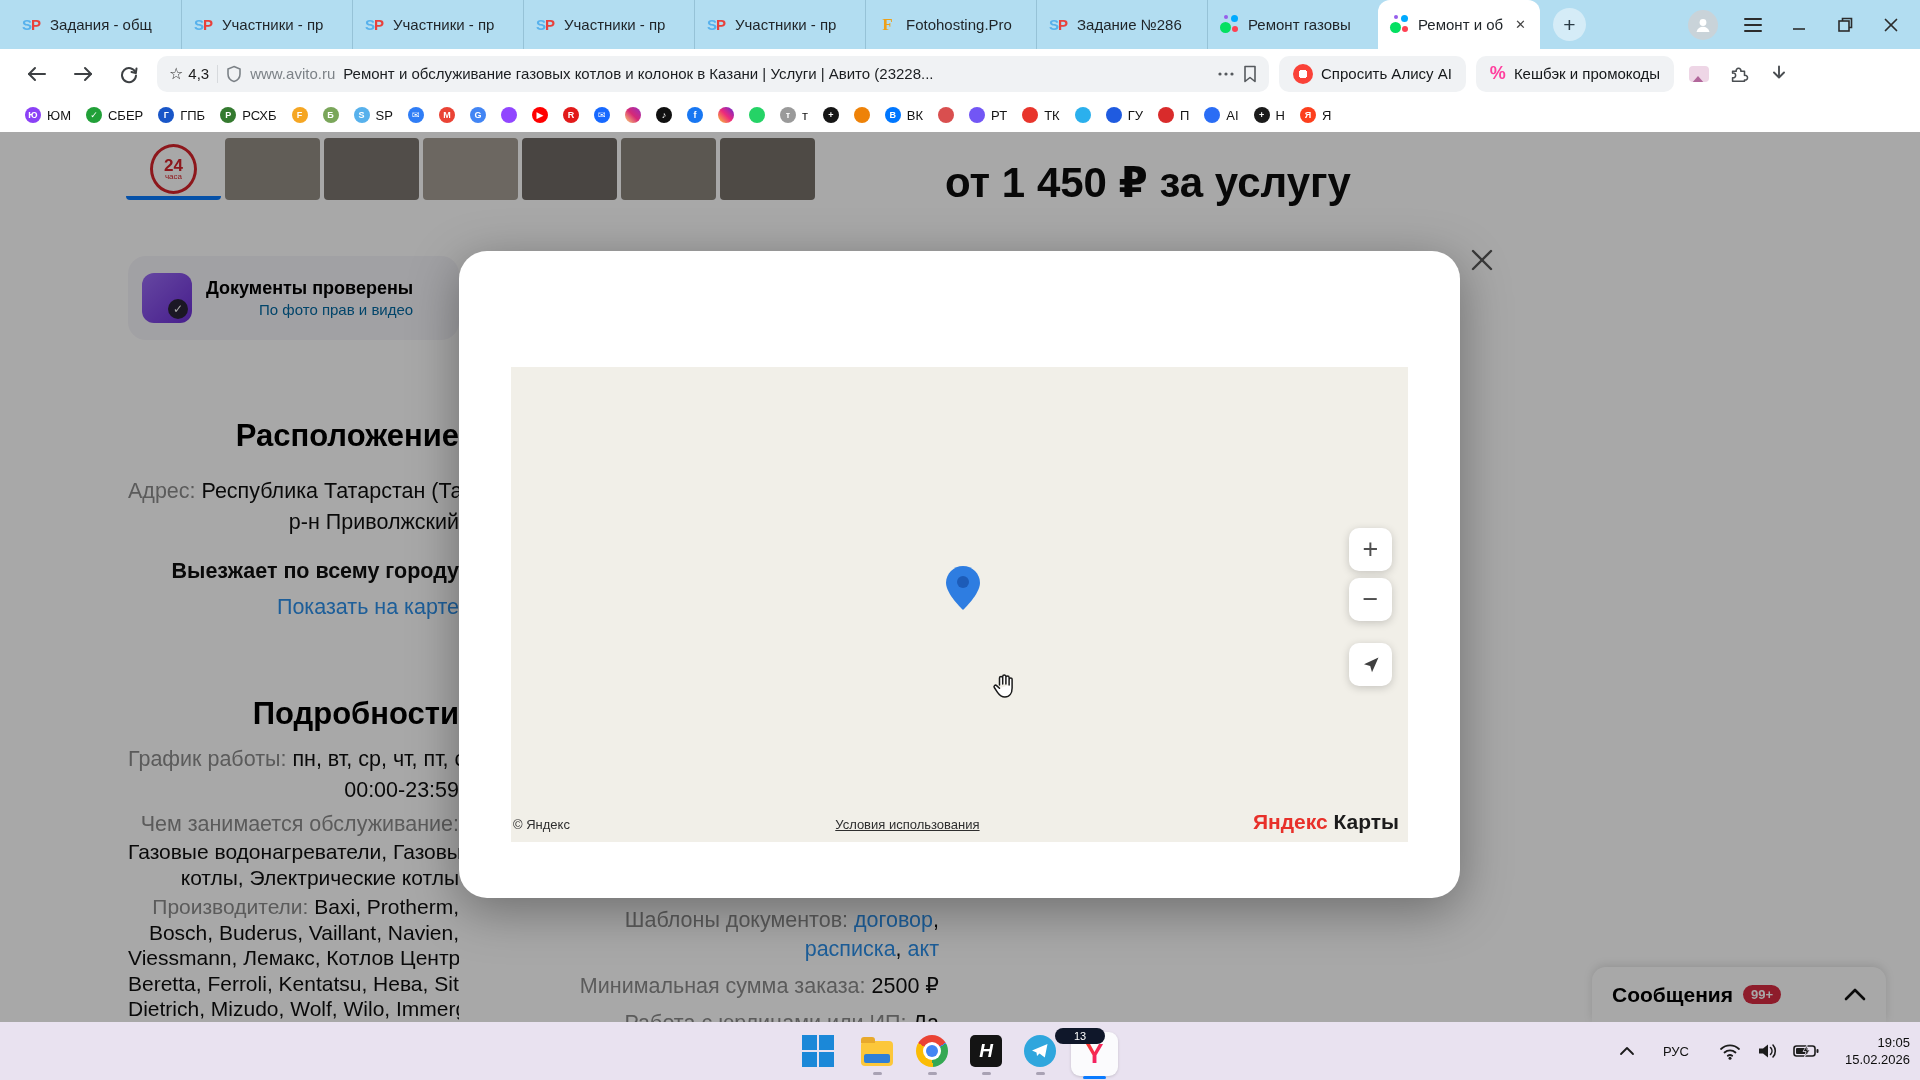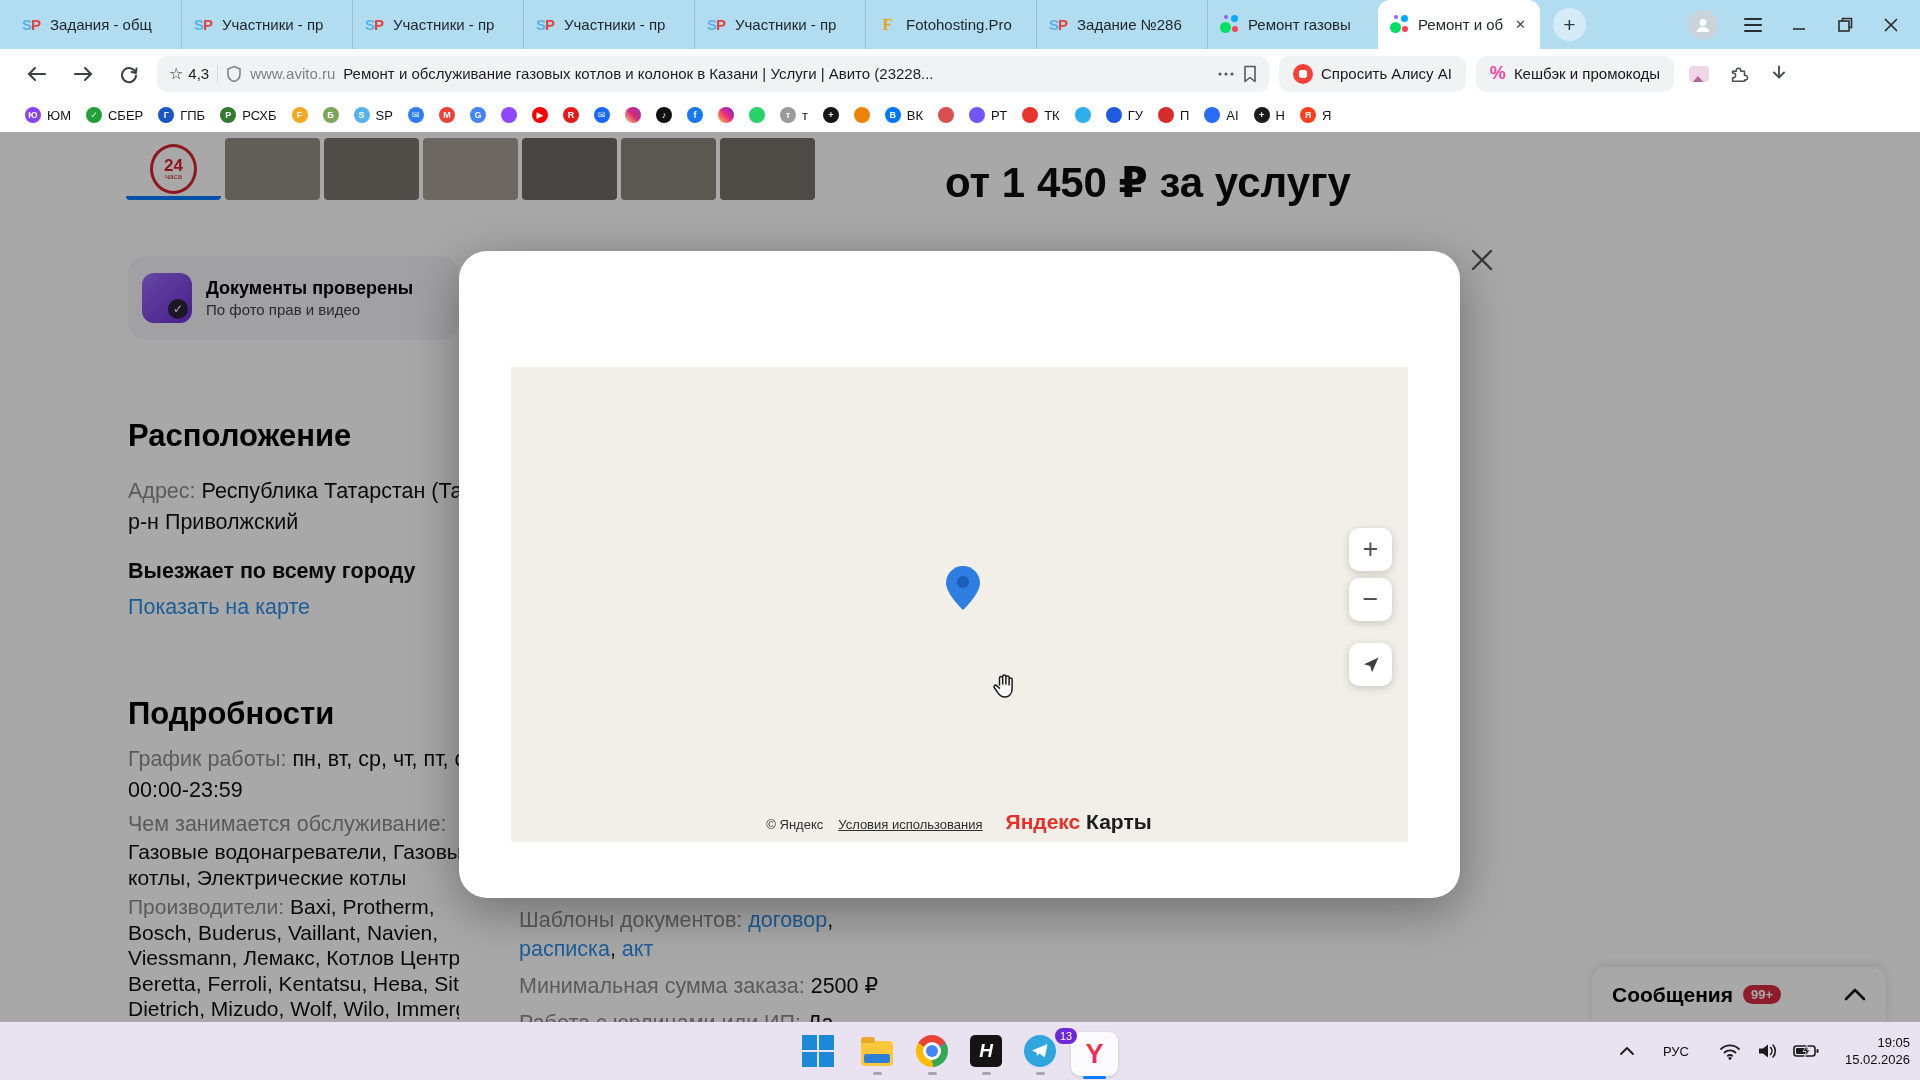--- a/index.html
+++ b/index.html
@@ -55,42 +55,42 @@
   .shoticon{width:20px;height:16px;border-radius:4px;background:#eed6e6;position:relative;overflow:hidden;}
   .shoticon::after{content:"";position:absolute;left:2px;bottom:-2px;border-left:7px solid transparent;
     border-right:7px solid transparent;border-bottom:8px solid #b2679b;}
   .bmrow{position:absolute;top:49px;left:0;right:0;height:34px;display:flex;align-items:center;
     padding:0 22px;gap:15px;overflow:hidden;white-space:nowrap;}
   .bm{display:inline-flex;align-items:center;gap:6px;font-size:13px;color:#141414;flex:none;}
   .bmi{width:16px;height:16px;border-radius:50%;display:inline-flex;align-items:center;justify-content:center;
     color:#fff;font-size:9px;font-weight:700;font-style:normal;flex:none;line-height:1;}
 
   
-  .content{position:absolute;top:132px;left:0;right:0;bottom:58px;background:#fff;overflow:hidden;z-index:1;}
+  .content{position:absolute;top:132px;left:0;right:0;bottom:58px;background:#fff;overflow:hidden;z-index:1;text-align:right;}
   .dim{position:absolute;top:132px;left:0;right:0;bottom:58px;background:rgba(0,0,0,.34);z-index:5;}
 
   .strip{position:absolute;left:126px;top:6px;display:flex;gap:4px;}
   .thumb{width:95px;height:62px;border-radius:4px;background:#8a847c;position:relative;overflow:hidden;}
   .thumb.sel{background:#fff;}
   .thumb.sel::after{content:"";position:absolute;left:0;right:0;bottom:0;height:4px;background:#0a7bff;}
   .logo24{position:absolute;inset:6px 24px;border:3px solid #d7242b;border-radius:50%;
     display:flex;flex-direction:column;align-items:center;justify-content:center;color:#d7242b;}
   .logo24 b{font-size:17px;line-height:15px;}
   .logo24 small{font-size:8px;line-height:8px;}
 
   .price{position:absolute;left:945px;top:26px;font-size:42px;font-weight:700;color:#0d0d0d;white-space:nowrap;}
 
   .docsbadge{position:absolute;left:128px;top:124px;width:331px;height:84px;background:#f5f4f9;
     border-radius:18px;display:flex;align-items:center;gap:14px;padding:0 14px;}
   .docsicon{width:50px;height:50px;border-radius:12px;flex:none;position:relative;
     background:linear-gradient(135deg,#9a6cf5,#6d2fd6);}
   .docsicon .chk{position:absolute;right:4px;bottom:4px;width:20px;height:20px;border-radius:50%;
     background:#2a2438;color:#fff;font-size:12px;display:flex;align-items:center;justify-content:center;}
   .docsbadge h4{margin:0;font-size:18px;color:#000;}
-  .docsbadge p{margin:2px 0 0;font-size:15px;color:#404040;}
+  .docsbadge p{margin:2px 0 0;font-size:15px;color:#0369a1;}
 
   .leftblock{position:absolute;left:128px;width:331px;overflow:hidden;white-space:nowrap;}
   .h1{font-size:31px;font-weight:700;color:#000;}
   .body{font-size:21.5px;color:#0f0f0f;line-height:31px;}
   .lbl{color:#8a8a8a;}
   .alink{color:#2c8fe8;text-decoration:none;}
   .brands .ln,.svc .ln{line-height:25.5px;font-size:21px;}
 
   .bottomblock{position:absolute;left:519px;top:774px;width:420px;overflow:hidden;white-space:nowrap;
     font-size:21.5px;line-height:29px;color:#0f0f0f;}
@@ -110,22 +110,22 @@
   .mtitle{position:absolute;left:51px;top:32px;font-size:32px;font-weight:700;color:#0a0a0a;}
   .map{position:absolute;left:52px;top:116px;width:897px;height:475px;background:#f1efe8;overflow:hidden;}
   .pin{position:absolute;left:434px;top:198px;}
   .mapctl{position:absolute;width:43px;height:43px;left:838px;background:#fff;border-radius:10px;
     box-shadow:0 2px 8px rgba(0,0,0,.18);display:flex;align-items:center;justify-content:center;
     font-size:27px;color:#4f4f4f;font-weight:400;}
   .ctl-plus{top:161px;}
   .ctl-minus{top:211px;}
   .ctl-loc{top:276px;}
   .handcur{position:absolute;left:480px;top:305px;}
-  .attrib{position:absolute;left:8px;right:9px;bottom:8px;display:flex;align-items:baseline;
-    justify-content:center;gap:15px;}
+  .attrib{position:absolute;left:2px;right:9px;bottom:8px;display:flex;align-items:baseline;
+    justify-content:space-between;gap:15px;}
   .attrib .cc{font-size:13px;color:#2e2e2e;}
   .attrib .terms{font-size:13px;color:#2e2e2e;text-decoration:underline;}
   .ymlogo{font-size:21px;font-weight:700;margin-left:8px;white-space:nowrap;}
   .ymlogo .red{color:#e8302a;}
   .ymlogo .blk{color:#1c1c1c;}
   .modalclose{position:absolute;left:1466px;top:244px;width:32px;height:32px;z-index:11;
     display:flex;align-items:center;justify-content:center;color:#383838;}
 
   
   .taskbar{position:absolute;left:0;right:0;bottom:0;height:58px;background:#e9e2f0;z-index:20;}
@@ -136,22 +136,22 @@
   .folder{width:32px;height:25px;background:#fcc73a;border-radius:4px;position:relative;margin-top:4px;}
   .folder::before{content:"";position:absolute;top:-4px;left:0;width:14px;height:6px;background:#e8a92c;border-radius:3px 3px 0 0;}
   .folder::after{content:"";position:absolute;left:3px;right:3px;bottom:3px;height:9px;background:#2f7fd6;border-radius:2px;}
   .chromeico{width:32px;height:32px;border-radius:50%;position:relative;
     background:conic-gradient(from -60deg,#ea4335 0 33%,#4285f4 0 34%,#34a853 34% 66%,#fbbc05 66% 100%);}
   .chromeico::before{content:"";position:absolute;inset:7px;border-radius:50%;background:#fff;}
   .chromeico::after{content:"";position:absolute;inset:10px;border-radius:50%;background:#4285f4;}
   .hico{width:32px;height:32px;background:#141414;border-radius:5px;color:#fff;display:flex;
     align-items:center;justify-content:center;font-weight:700;font-size:19px;font-style:italic;}
   .tgico{width:32px;height:32px;border-radius:50%;background:#2fa6dd;position:relative;display:flex;align-items:center;justify-content:center;}
-  .tgbadge{position:absolute;top:6px;left:1055px;background:#6d28d9;color:#fff;font-size:11px;
-    border-radius:9px;padding:2px 5px;z-index:2;}
+  .tgbadge{position:absolute;top:6px;left:1055px;background:#0f172a;color:#fff;font-size:11px;
+    border-radius:9px;padding:2px 19px;z-index:2;}
   .ytile{position:absolute;left:1071px;top:10px;width:47px;height:44px;background:#fbfbfd;border-radius:9px;
     display:flex;align-items:center;justify-content:center;box-shadow:0 1px 3px rgba(0,0,0,.15);}
   .ylogo{font-size:27px;font-weight:800;background:linear-gradient(120deg,#fc3f1d,#f0128c);
     -webkit-background-clip:text;background-clip:text;color:transparent;}
   .yactive{position:absolute;left:1083px;top:54px;width:23px;height:3px;border-radius:2px;background:#0a7bff;}
   .tray{position:absolute;right:0;top:0;height:58px;display:flex;align-items:center;}
   .lang{font-size:13px;color:#111;}
   .clock{text-align:right;font-size:13px;color:#0d0d0d;line-height:17px;margin-left:26px;margin-right:10px;}
   .trayico{display:flex;align-items:center;justify-content:center;color:#1c1c1c;}
 </style>

